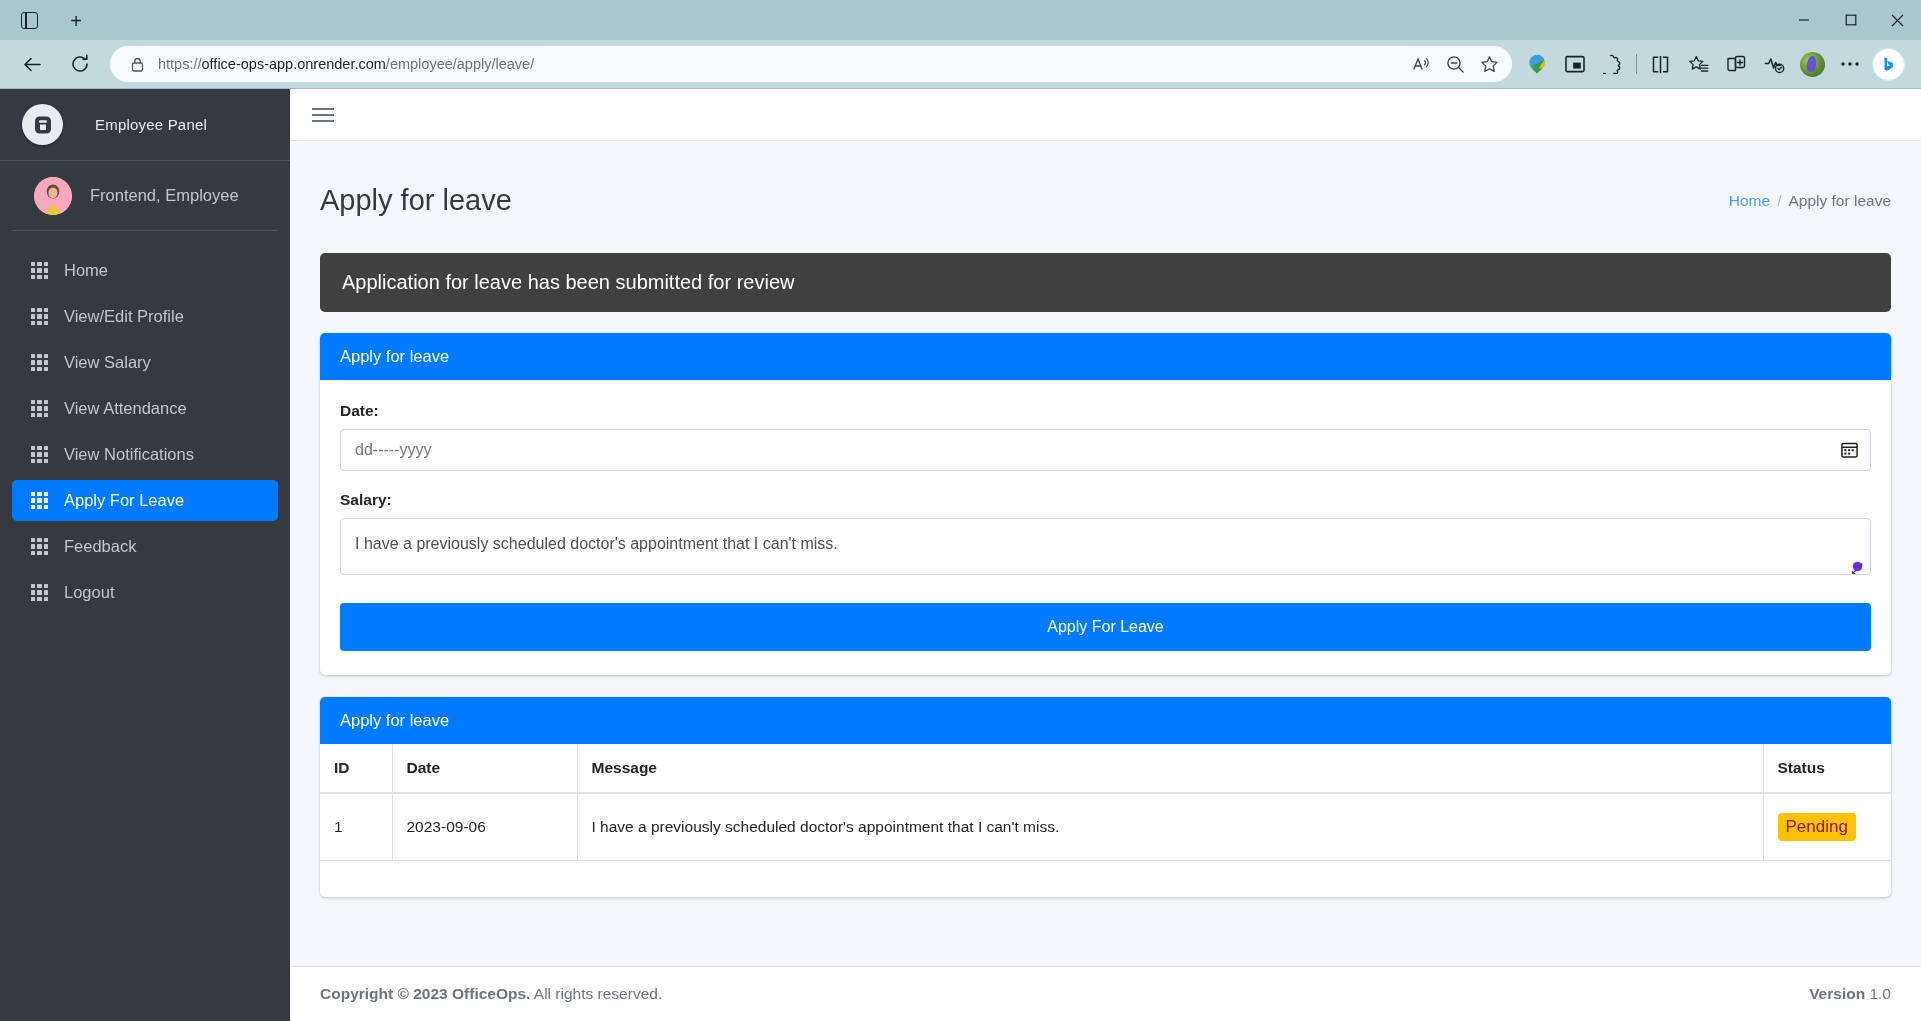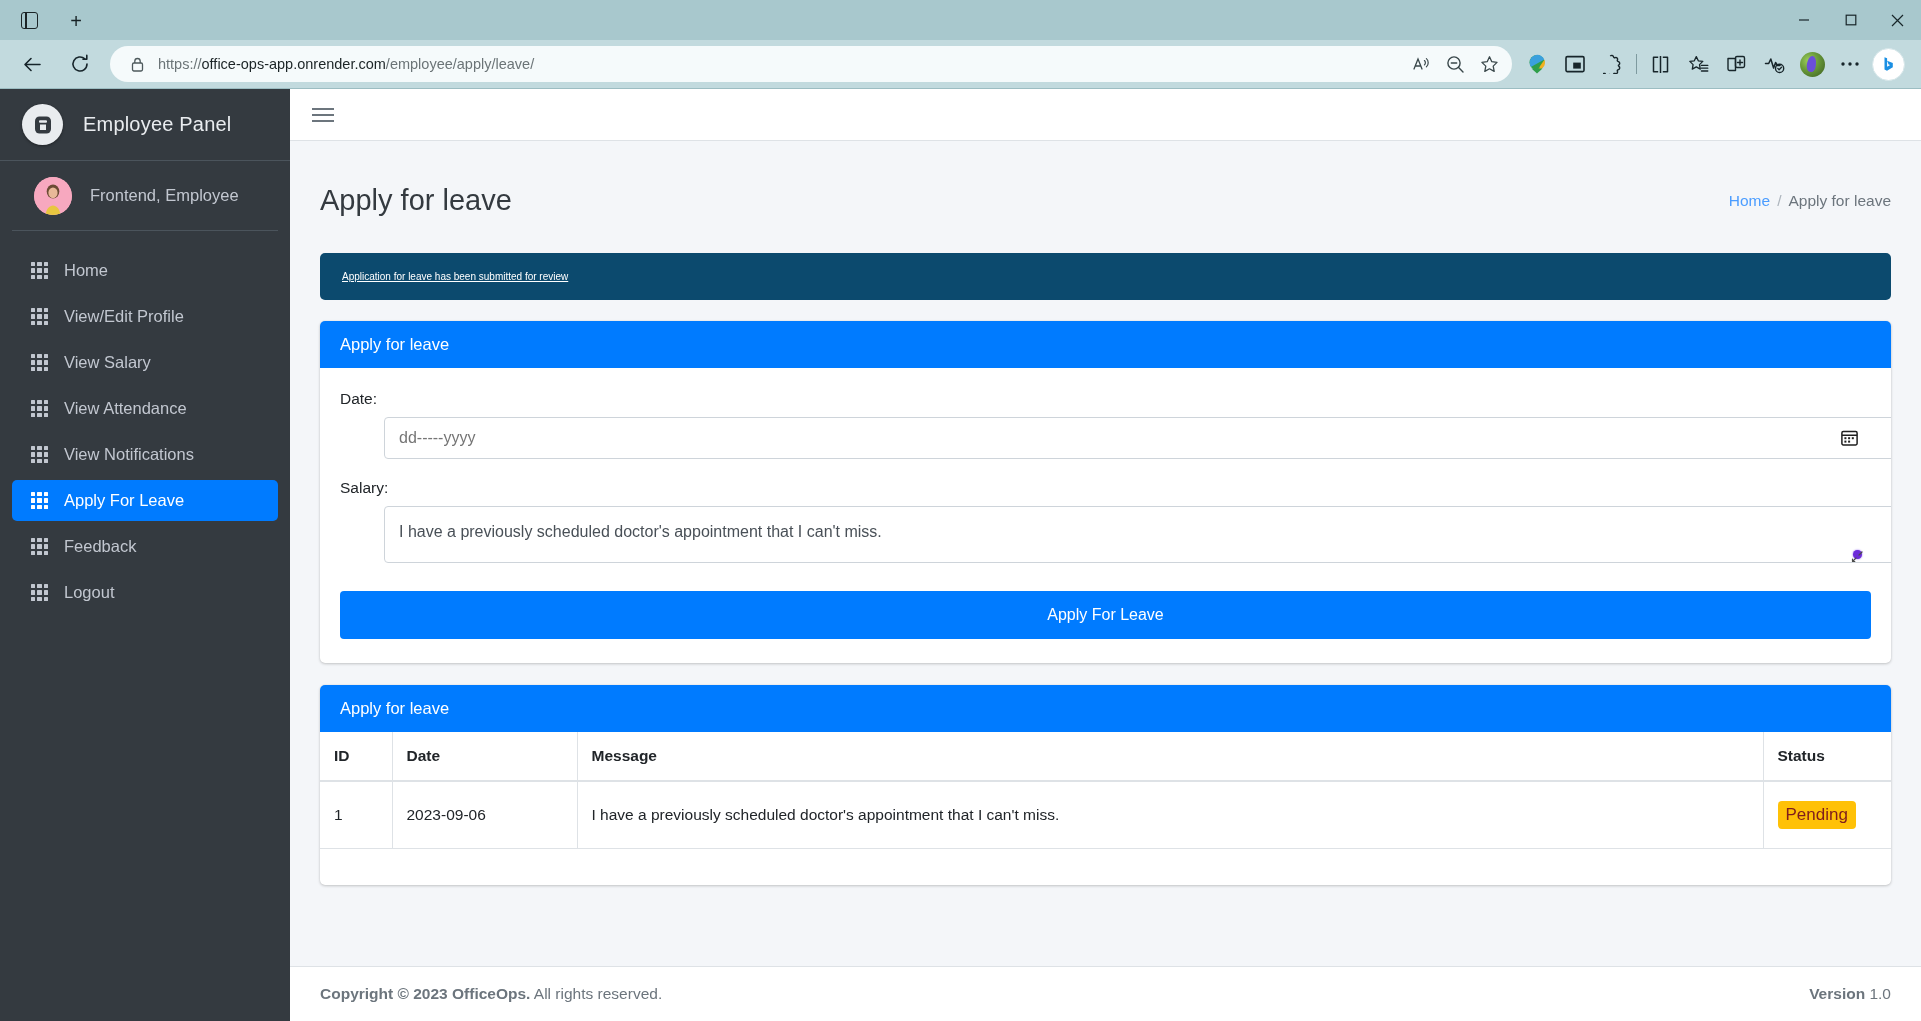--- a/index.html
+++ b/index.html
@@ -163,22 +163,22 @@
     border-bottom: 1px solid #4b545c;
   }
   #brand-logo {
     width: 41px; height: 41px; border-radius: 50%;
     background: #e9ecef;
     display: flex; align-items: center; justify-content: center;
     box-shadow: 0 1px 3px rgba(0,0,0,.4);
     flex: none;
   }
   #brand-title {
-    margin-left: 20px;
-    font-size: 20px; color: #e9ecef; font-weight: 300;
+    margin-left: 32px;
+    font-size: 15px; color: #e9ecef; font-weight: 300;
     letter-spacing: .2px;
   }
   #userpanel {
     height: 70px; flex: none;
     display: flex; align-items: center;
     padding-left: 22px;
     border-bottom: 1px solid #4b545c;
     margin: 0 12px;
   }
   #user-avatar {
@@ -230,57 +230,55 @@
     padding: 24px 30px 16px 30px;
   }
   #page-title { font-size: 29px; color: #343a40; font-weight: 400; }
   #breadcrumb { font-size: 15.5px; color: #6c757d; }
   #breadcrumb a { color: #4a9cff; text-decoration: none; }
   #breadcrumb .sep { margin: 0 7px; color: #adb5bd; }
 
   #main { padding: 0 30px; }
 
   .alert-success {
-    background: #0c4a6e; color: #fff;
+    background: #404040; color: #fff;
     border-radius: 5px;
     padding: 18px 22px;
-    font-size: 10px;
+    font-size: 20px;
     margin-bottom: 21px;
-    text-decoration: underline;
   }
 
   .card {
     background: #fff;
     border-radius: 5px;
     box-shadow: 0 0 1px rgba(0,0,0,.125), 0 1px 3px rgba(0,0,0,.2);
     margin-bottom: 22px;
     overflow: hidden;
   }
   .card-header {
     background: #007bff; color: #fff;
     padding: 14px 20px;
     font-size: 16.5px;
   }
   .card-body { padding: 22px 20px 24px 20px; }
 
   .form-label {
-    font-size: 15.5px; font-weight: normal; color: #212529;
+    font-size: 15.5px; font-weight: bold; color: #212529;
     display: block; margin-bottom: 9px;
   }
   .form-control {
     width: 100%;
     border: 1px solid #ced4da;
     border-radius: 4px;
     background: #fff;
     font-size: 16px;
     color: #495057;
     font-family: "Liberation Sans", sans-serif;
     padding: 11px 14px;
     outline: none;
-    margin-left: 44px;
   }
   .date-wrap { position: relative; margin-bottom: 20px; }
   .date-wrap .form-control { padding-right: 44px; color: #67707a; }
   .cal-icon {
     position: absolute; right: 13px; top: 50%;
     transform: translateY(-50%);
     width: 18px; height: 16px;
     display: flex; align-items: center; justify-content: center;
   }
   .ta-wrap { position: relative; }

